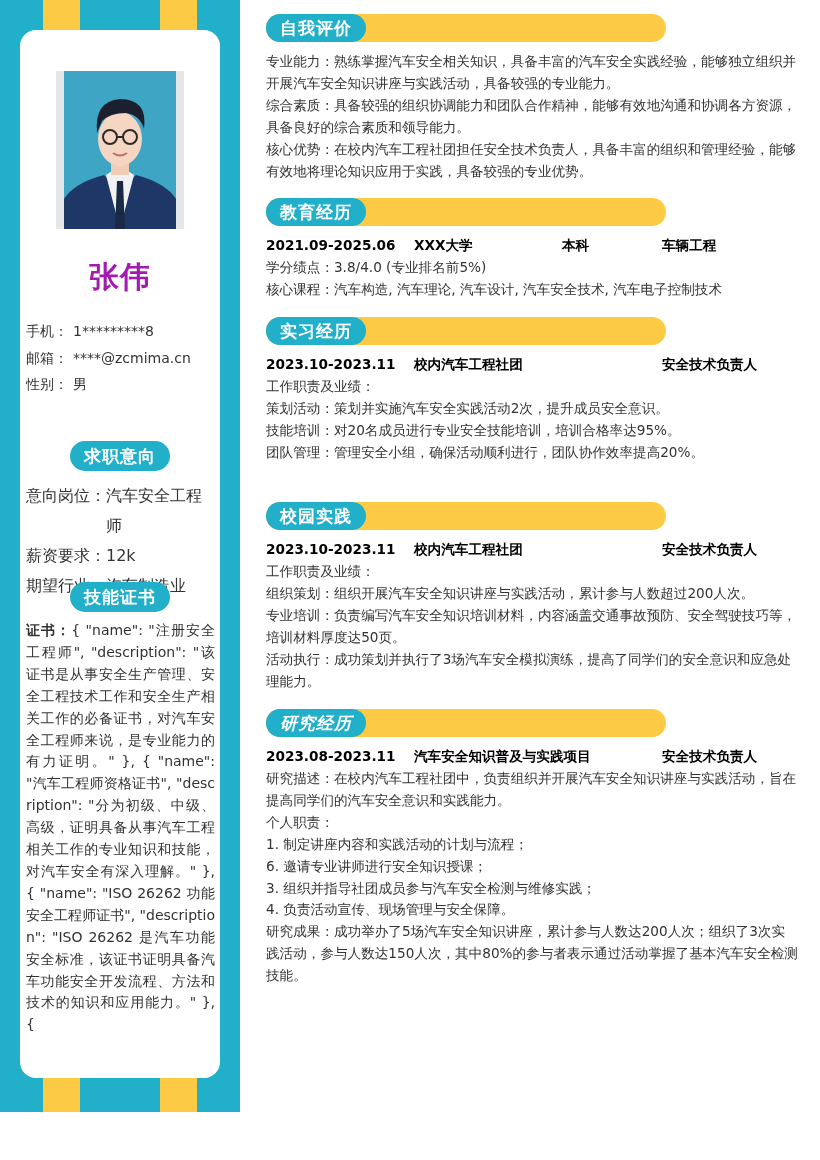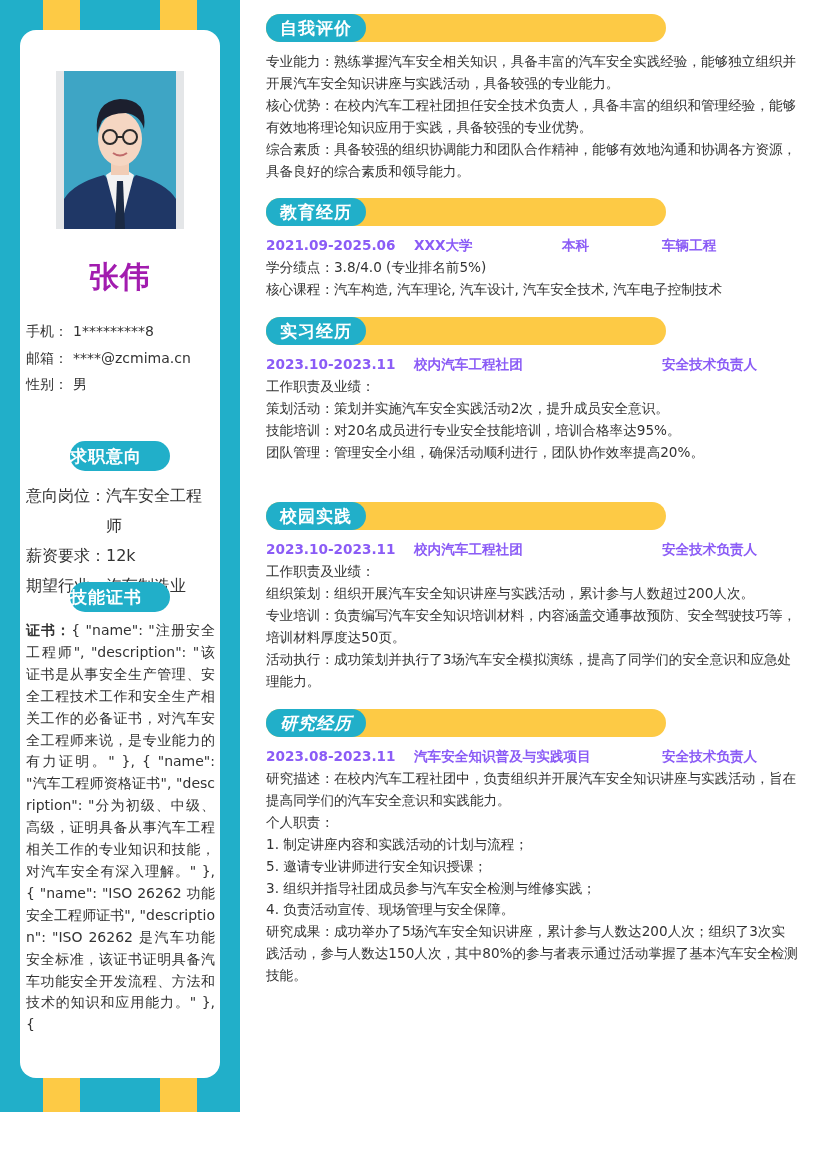--- a/index.html
+++ b/index.html
@@ -38,21 +38,21 @@
     font-size: 30px; font-weight: bold; color: #a21caf; letter-spacing: 1px;
   }
   .info-list { position: absolute; left: 26px; top: 318px; width: 190px; }
   .info-row { display: flex; font-size: 14px; line-height: 26.5px; color: #333; }
   .info-row .k { width: 47px; flex: none; }
   .info-row .v { flex: 1; white-space: nowrap; }
 
   .side-pill {
     position: absolute; left: 70px; width: 100px; height: 30px; border-radius: 15px;
     background: #21afc9; color: #fff; font-size: 17px; font-weight: bold;
-    text-align: left; line-height: 30px; letter-spacing: 1px;
+    text-align: center; line-height: 30px; letter-spacing: 1px;
   }
   .intent-list { position: absolute; left: 26px; top: 481px; width: 190px; }
   .intent-row { display: flex; font-size: 16px; line-height: 30px; }
   .intent-row .k { flex: none; }
 
   .cert-block {
     position: absolute; left: 26px; top: 620px; width: 189px;
     font-size: 14px; line-height: 21.9px; color: #333; text-align: justify;
     word-break: break-all;
   }
@@ -63,21 +63,21 @@
   .sec-head {
     position: absolute; left: 0; width: 400px; height: 28px; border-radius: 14px;
     background: #fdca45;
   }
   .sec-head .pill {
     position: absolute; left: 0; top: 0; width: 100px; height: 28px; border-radius: 14px;
     background: #21afc9; color: #fff; font-size: 17px; font-weight: bold;
     line-height: 28px; padding-left: 14px; letter-spacing: 1px;
   }
   .sec-body { position: absolute; left: 0; width: 532px; font-size: 13.6px; line-height: 21.9px; color: #333; }
-  .row-head { display: flex; font-weight: bold; font-size: 13.6px; line-height: 22px; color: #8b5cf6; margin-bottom: 1px; }
+  .row-head { display: flex; font-weight: bold; font-size: 13.6px; line-height: 22px; color: #000000; margin-bottom: 1px; }
   .row-head .c1 { width: 148px; flex: none; }
   .row-head .c2 { width: 248px; flex: none; }
   .row-head .c2e { width: 148px; flex: none; }
   .row-head .c3e { width: 100px; flex: none; }
   .p { }
 </style>
 </head>
 <body>
 
 <div class="sidebar-bg"></div>
@@ -150,22 +150,22 @@
   <span class="lbl">证书：</span><span>{ "name": "注册安全工程师", "description": "该证书是从事安全生产管理、安全工程技术工作和安全生产相关工作的必备证书，对汽车安全工程师来说，是专业能力的有力证明。" }, { "name": "汽车工程师资格证书", "description": "分为初级、中级、高级，证明具备从事汽车工程相关工作的专业知识和技能，对汽车安全有深入理解。" }, { "name": "ISO 26262 功能安全工程师证书", "description": "ISO 26262 是汽车功能安全标准，该证书证明具备汽车功能安全开发流程、方法和技术的知识和应用能力。" }, {</span>
 </div>
 
 <div class="main">
 
   <div class="sec-head" style="top:14px;">
     <div class="pill">自我评价</div>
   </div>
   <div class="sec-body" style="top:51px;">
     <div class="p">专业能力：熟练掌握汽车安全相关知识，具备丰富的汽车安全实践经验，能够独立组织并开展汽车安全知识讲座与实践活动，具备较强的专业能力。</div>
+    <div class="p">综合素质：具备较强的组织协调能力和团队合作精神，能够有效地沟通和协调各方资源，具备良好的综合素质和领导能力。</div>
     <div class="p">核心优势：在校内汽车工程社团担任安全技术负责人，具备丰富的组织和管理经验，能够有效地将理论知识应用于实践，具备较强的专业优势。</div>
-    <div class="p">综合素质：具备较强的组织协调能力和团队合作精神，能够有效地沟通和协调各方资源，具备良好的综合素质和领导能力。</div>
   </div>
 
   <div class="sec-head" style="top:198px;">
     <div class="pill">教育经历</div>
   </div>
   <div class="sec-body" style="top:234px;">
     <div class="row-head">
       <span class="c1">2021.09-2025.06</span>
       <span class="c2e">XXX大学</span>
       <span class="c3e">本科</span>
@@ -210,18 +210,18 @@
   </div>
   <div class="sec-body" style="top:745px;">
     <div class="row-head">
       <span class="c1">2023.08-2023.11</span>
       <span class="c2">汽车安全知识普及与实践项目</span>
       <span>安全技术负责人</span>
     </div>
     <div>研究描述：在校内汽车工程社团中，负责组织并开展汽车安全知识讲座与实践活动，旨在提高同学们的汽车安全意识和实践能力。</div>
     <div>个人职责：</div>
     <div>1. 制定讲座内容和实践活动的计划与流程；</div>
-    <div>5. 邀请专业讲师进行安全知识授课；</div>
+    <div>6. 邀请专业讲师进行安全知识授课；</div>
     <div>3. 组织并指导社团成员参与汽车安全检测与维修实践；</div>
     <div>4. 负责活动宣传、现场管理与安全保障。</div>
     <div>研究成果：成功举办了5场汽车安全知识讲座，累计参与人数达200人次；组织了3次实践活动，参与人数达150人次，其中80%的参与者表示通过活动掌握了基本汽车安全检测技能。</div>
   </div>
 </div>
 
 </body></html>

